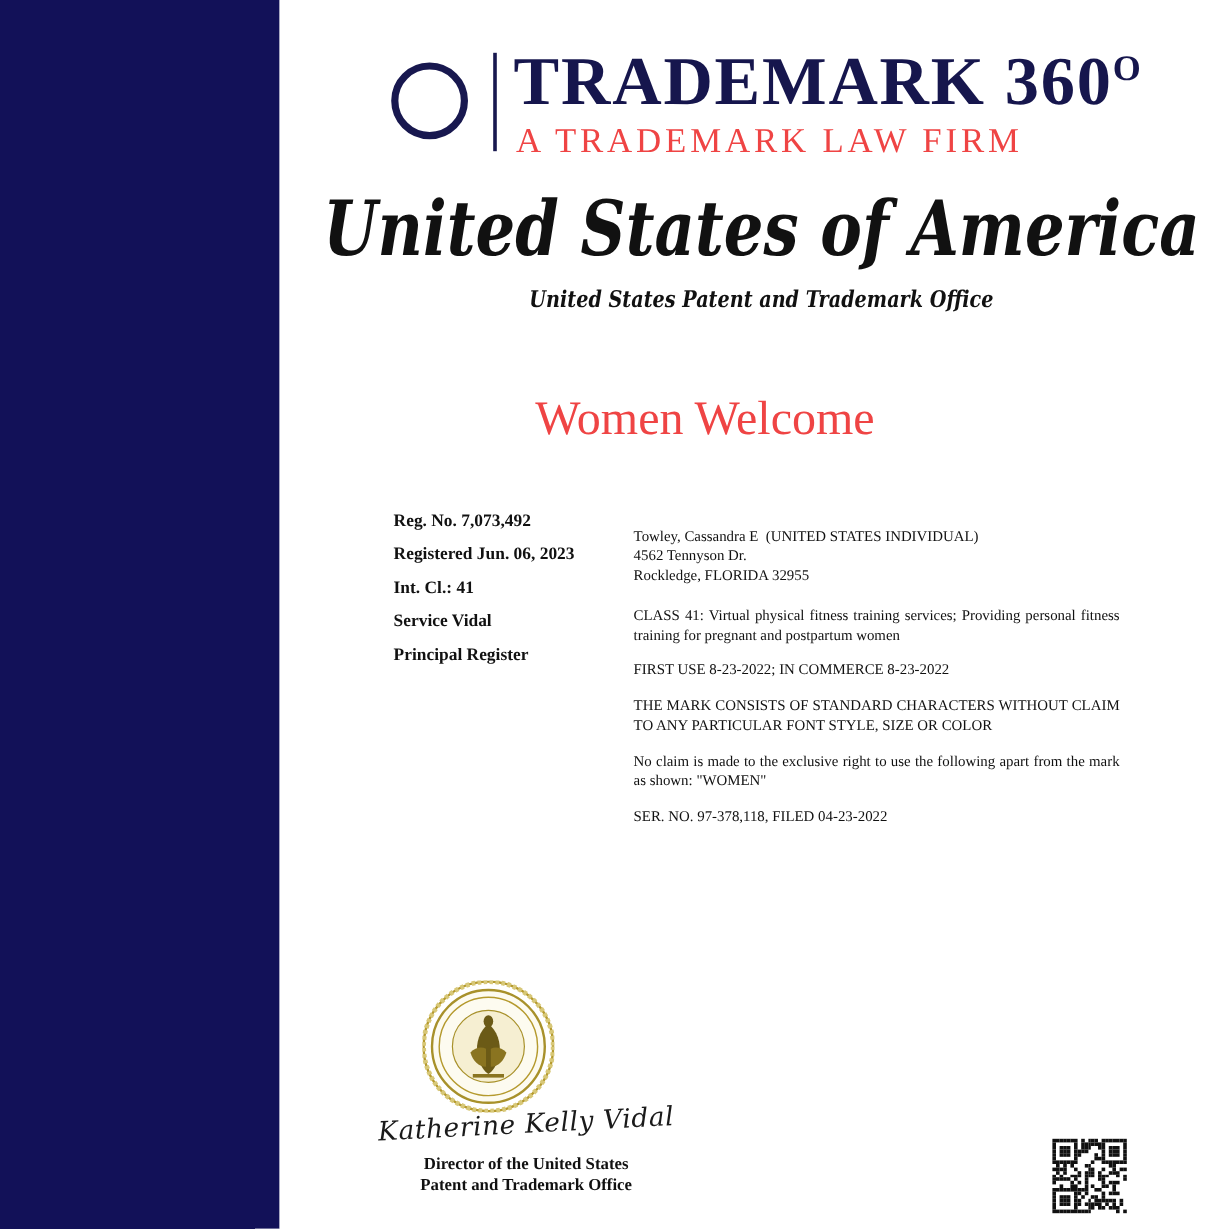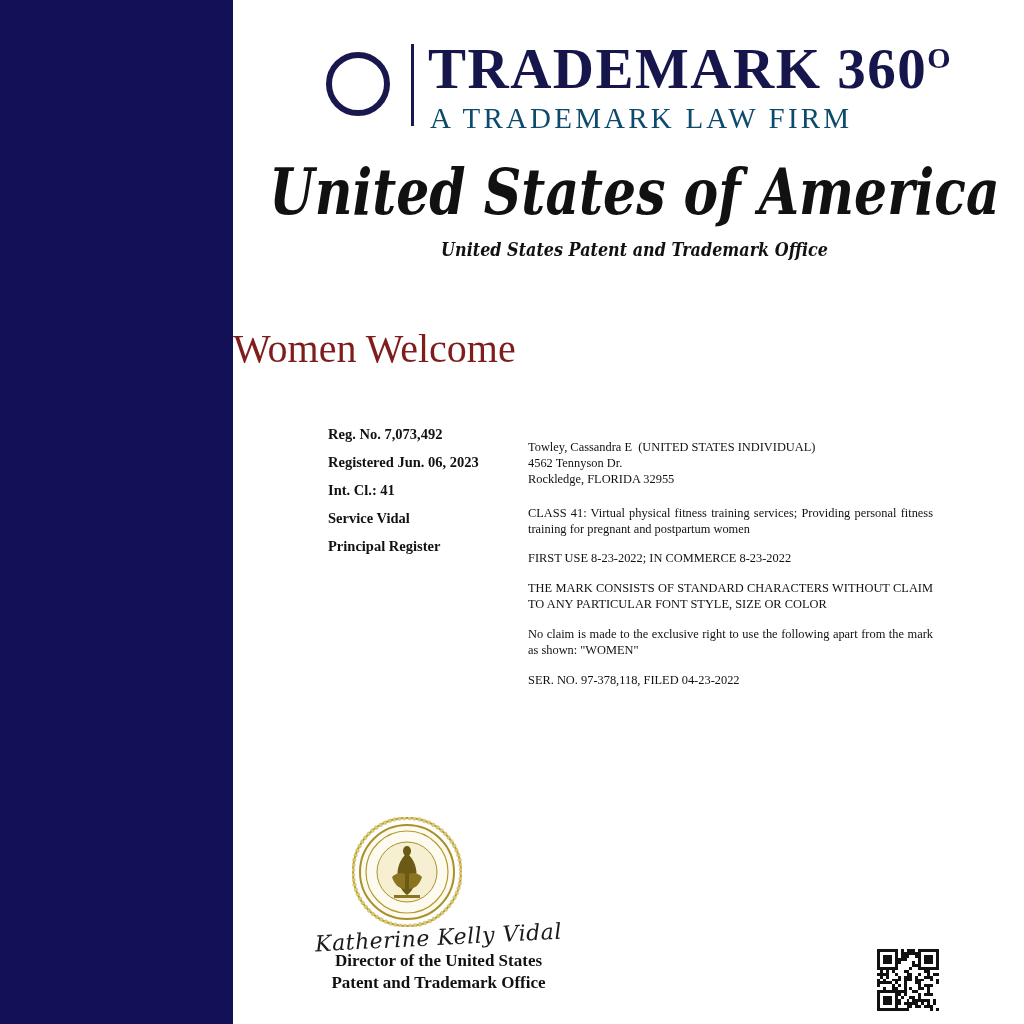--- a/index.html
+++ b/index.html
@@ -80,21 +80,21 @@
     font-size: 30px;
     vertical-align: super;
   }
   .brand-line2 {
     position: absolute;
     left: 152px;
     top: 74px;
     font-family: "Liberation Serif", serif;
     font-size: 29px;
     letter-spacing: 3.2px;
-    color: #0c4a6e;
+    color: #ef4444;
     white-space: nowrap;
   }
 
   
   .usa-wrap {
     position: absolute;
     left: 0;
     top: 160px;
     width: 803px;
     text-align: center;
@@ -120,23 +120,24 @@
     transform: scaleY(1.2);
     transform-origin: center top;
   }
 
   
   .mark {
     position: absolute;
     left: 0;
     top: 325px;
     width: 709px;
+    text-align: center;
     font-family: "Liberation Serif", serif;
     font-size: 40px;
-    color: #7f1d1d;
+    color: #ef4444;
   }
 
   
   .col-left {
     position: absolute;
     left: 95px;
     top: 426px;
     width: 200px;
   }
   .col-left div {
@@ -192,23 +193,24 @@
   .sig-script {
     font-family: "DejaVu Serif", serif;
     font-style: italic;
     font-size: 22px;
     color: #1a1a1a;
     transform: rotate(-3deg);
     display: inline-block;
     letter-spacing: 0.5px;
   }
   .sig-title {
+    margin-top: 12px;
     font-family: "Liberation Serif", serif;
     font-weight: bold;
-    font-size: 17px;
+    font-size: 14px;
     line-height: 1.3;
     color: #111111;
   }
 
   
   .qr {
     position: absolute;
     left: 644px;
     top: 949px;
     width: 62px;

